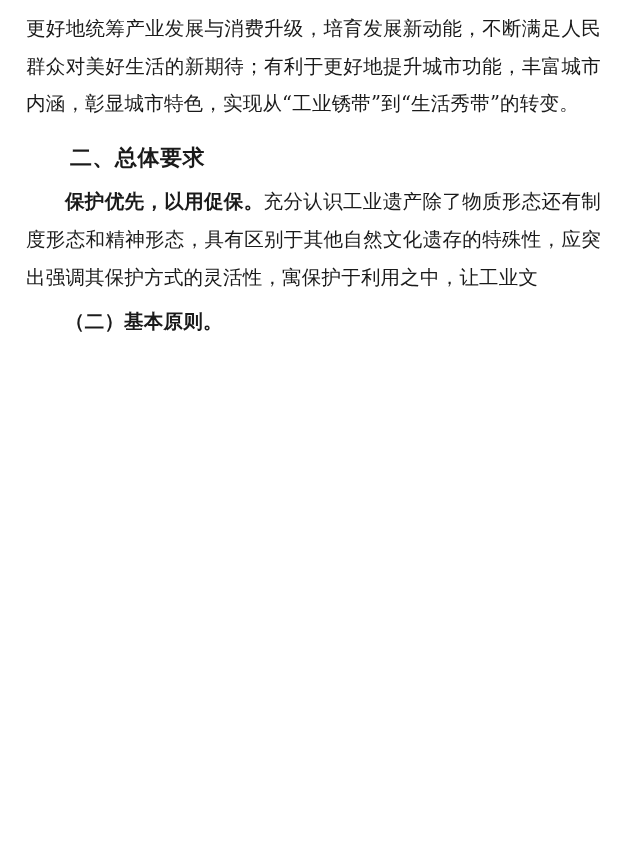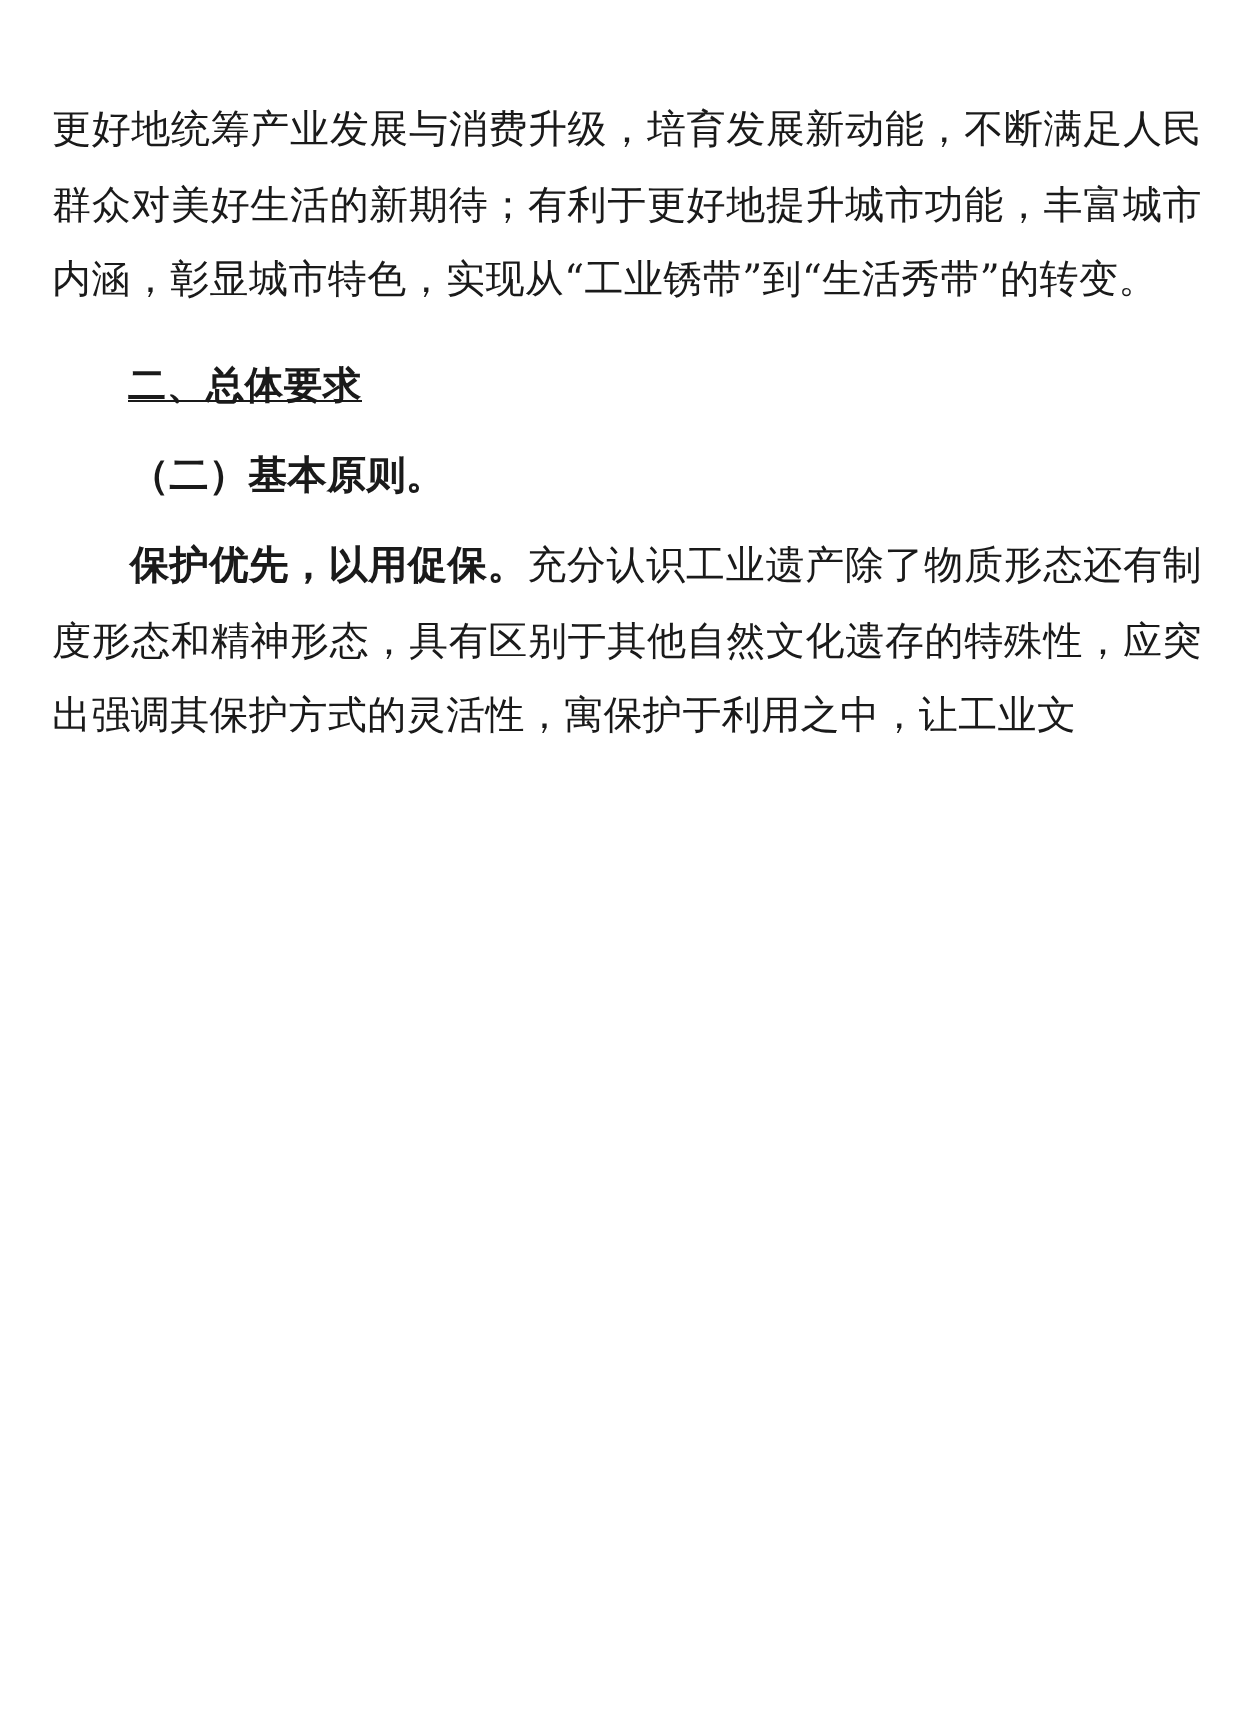--- a/index.html
+++ b/index.html
@@ -13,42 +13,40 @@
     font-family: "DejaVu Serif", "Liberation Serif", serif;
     color: #1a1a1a;
     overflow: hidden;
   }
   .page {
     position: relative;
     width: 627px;
     height: 658px;
     box-sizing: border-box;
     padding: 10px 26px 0 26px;
-    margin-top: 36px;
   }
   .para {
     font-size: 19.5px;
     line-height: 37.6px;
     text-align: justify;
     text-justify: inter-ideograph;
     margin: 0;
     letter-spacing: 0.2px;
     word-break: break-all;
   }
   .indent {
     text-indent: 2em;
   }
   .heading {
-    font-size: 19px;
+    font-size: 22px;
     line-height: 37.6px;
     font-weight: bold;
     text-indent: 2em;
     margin: 0;
     letter-spacing: 0.5px;
-    text-decoration: underline;
   }
   .gap-before {
     margin-top: 7px;
   }
   .gap-heading {
     margin-top: 16px;
   }
   .b {
     font-weight: bold;
   }
@@ -57,17 +55,17 @@
 <body>
 
 <div class="page">
 
   <p class="para">更好地统筹产业发展与消费升级，培育发展新动能，不断满足人民群众对美好生活的新期待；有利于更好地提升城市功能，丰富城市内涵，彰显城市特色，实现从“工业锈带”到“生活秀带”的转变。</p>
 
 
   <p class="heading gap-heading">二、总体要求</p>
 
 
+  <p class="para indent gap-before"><span class="b">保护优先，以用促保。</span><span>充分认识工业遗产除了物质形态还有制度形态和精神形态，具有区别于其他自然文化遗存的特殊性，应突出强调其保护方式的灵活性，寓保护于利用之中，让工业文</span></p>
+
   <p class="para indent gap-before"><span class="b">（二）基本原则。</span></p>
-
-  <p class="para indent gap-before"><span class="b">保护优先，以用促保。</span><span>充分认识工业遗产除了物质形态还有制度形态和精神形态，具有区别于其他自然文化遗存的特殊性，应突出强调其保护方式的灵活性，寓保护于利用之中，让工业文</span></p>
 
 </div>
 
 </body></html>

